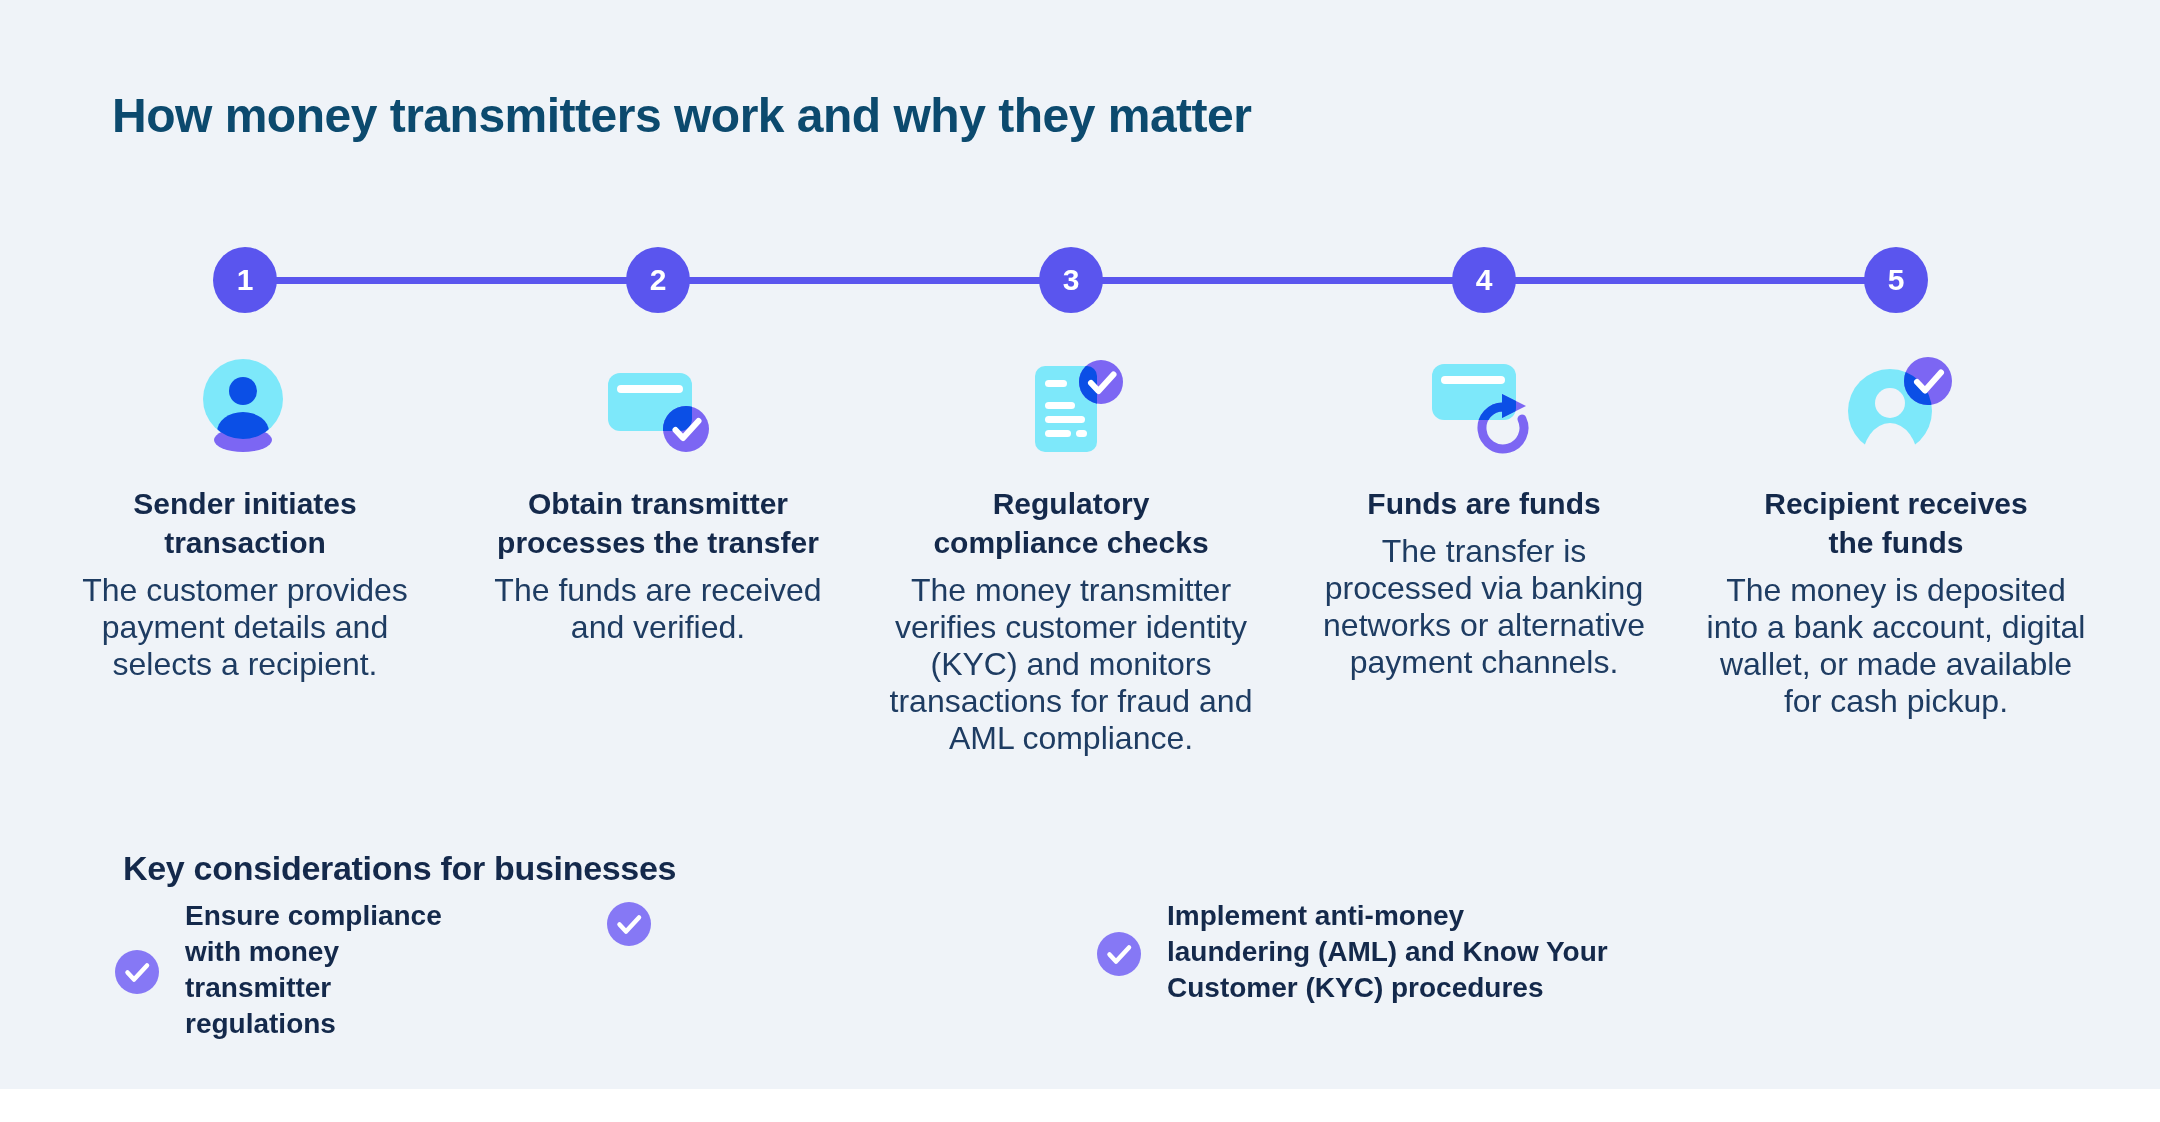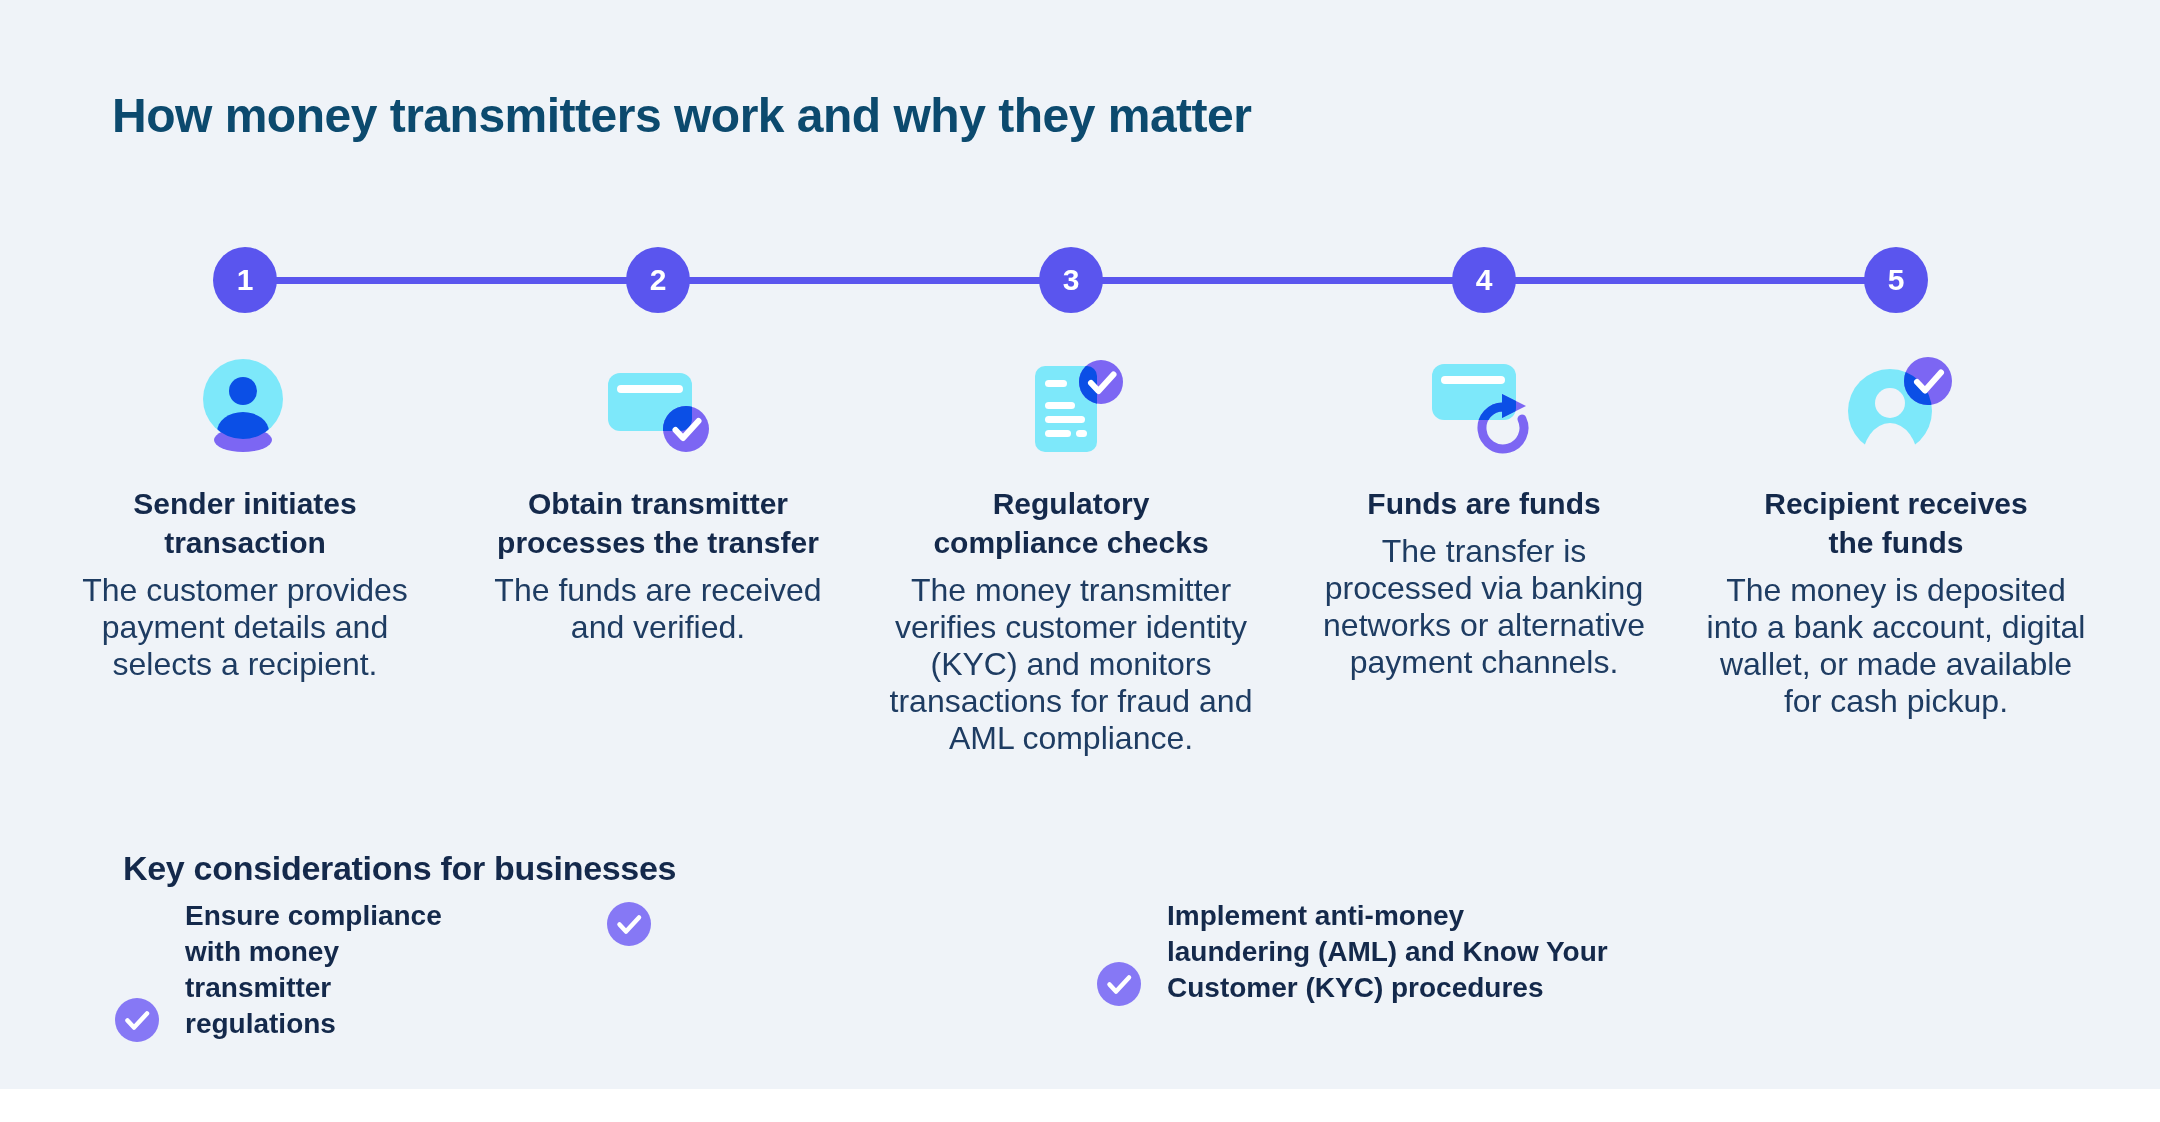--- a/index.html
+++ b/index.html
@@ -49,21 +49,21 @@
     font-size:32px;font-weight:400;line-height:37px;color:#1E3C62;
     white-space:pre-line;
   }
   
   .key-heading{
     position:absolute;left:112px;top:838px;margin:11px;
     font-size:34px;font-weight:700;color:#14294B;letter-spacing:-0.3px;
   }
   .consider-item{
     position:absolute;top:898px;
-    display:flex;align-items:flex-end;gap:26px;
+    display:flex;align-items:center;gap:26px;
   }
   .ci1{left:115px;width:360px}
   .ci2{left:607px;width:360px}
   .ci3{left:1097px;width:540px}
   .ci4{left:1706px;width:420px}
   .ci-check{flex:0 0 auto;margin-top:4px;}
   .ci-text{
     font-size:28px;font-weight:700;line-height:36px;color:#14294B;
     white-space:pre-line;
   }

